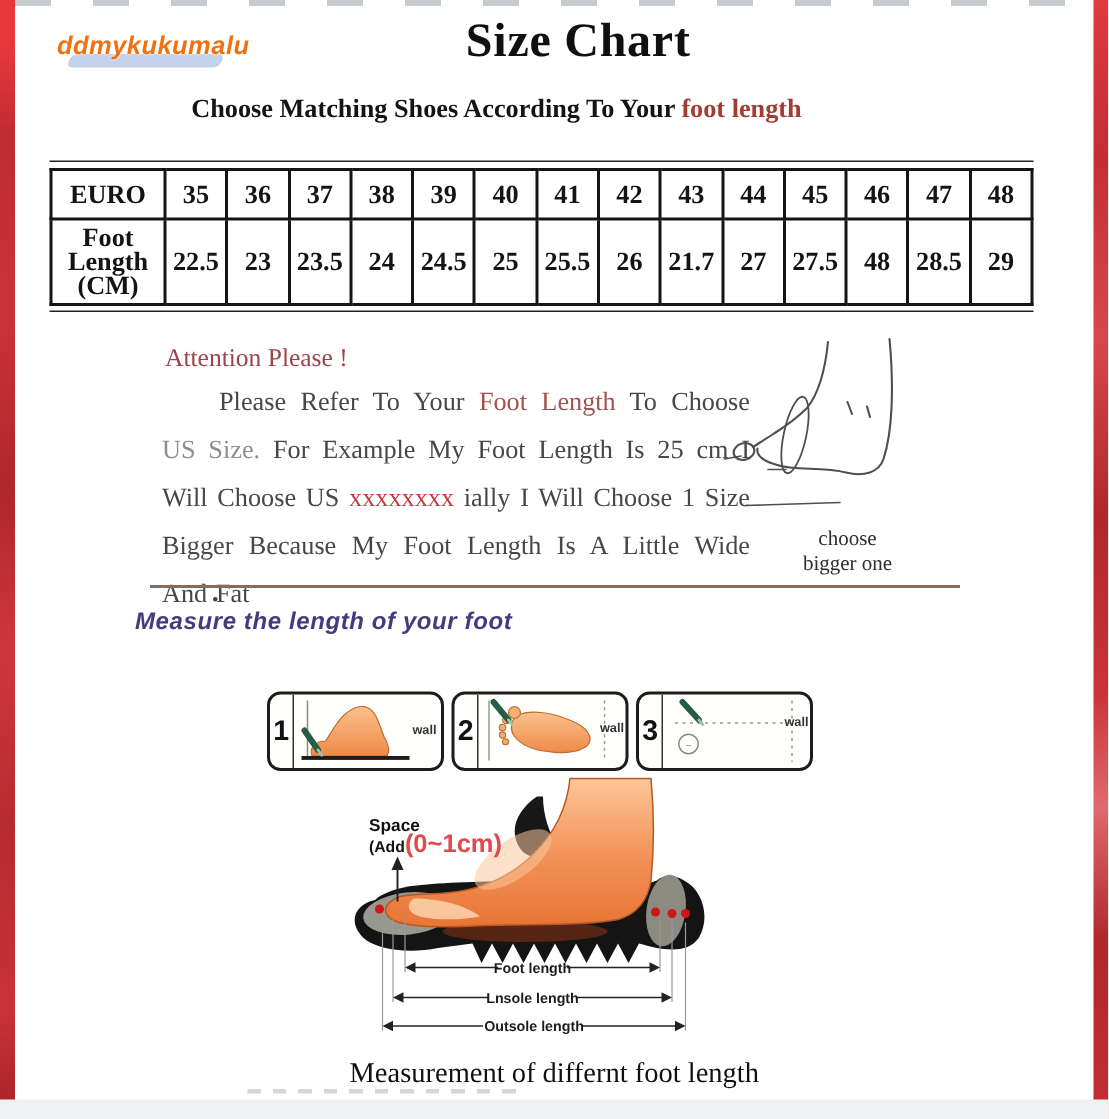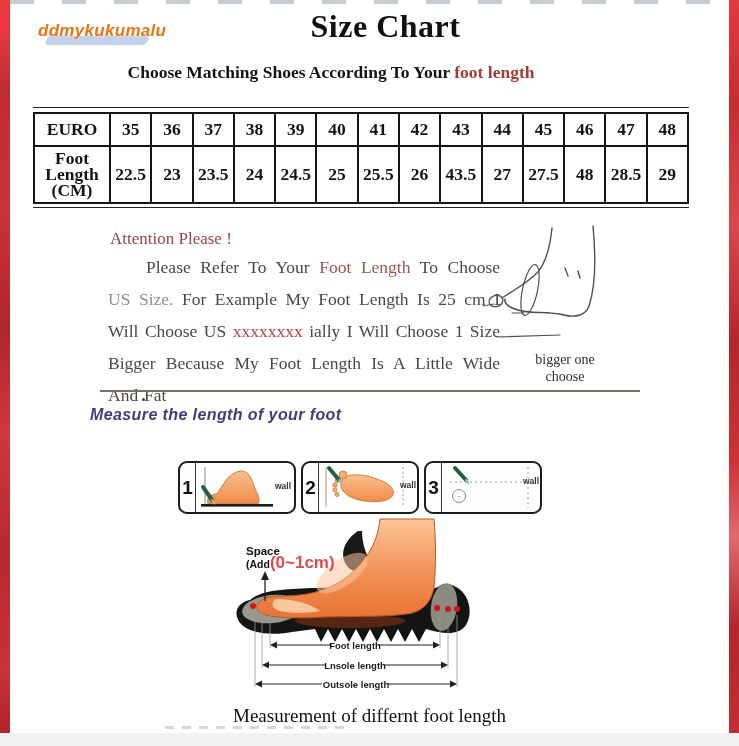--- a/index.html
+++ b/index.html
@@ -126,21 +126,21 @@
           <div>(CM)</div>
         </td>
       <td>22.5</td>
             <td>23</td>
             <td>23.5</td>
             <td>24</td>
             <td>24.5</td>
             <td>25</td>
             <td>25.5</td>
             <td>26</td>
-            <td>43.5</td>
+            <td>21.7</td>
             <td>27</td>
             <td>27.5</td>
             <td>48</td>
             <td>28.5</td>
             <td>29</td>
           </tr>
     </tbody>
       </table>
   </div>
 
@@ -155,22 +155,22 @@
       <ellipse cx="50" cy="72" rx="7.5" ry="26" transform="rotate(12 50 72)" stroke-width="1.2"></ellipse>
       <path d="M85,50 L88,58"></path>
       <path d="M98,53 L100,60"></path>
       <path d="M17,119 L80,117" stroke-width="1.1"></path>
       <path d="M3,88 L14,86" stroke-width="1.1"></path>
       <path d="M32,95 L44,95" stroke-width="1.1"></path>
     </g>
   </svg>
 
   <div class="abs choose-bigger">
+    <div>choose</div>
     <div>bigger one</div>
-    <div>choose</div>
   </div>
 
   <div class="abs divider"></div>
   <div class="abs tiny-dot"></div>
 
   <div class="abs measure-heading">Measure the length of your foot</div>
 
   <div class="abs panels">
 
     <div class="panel">

